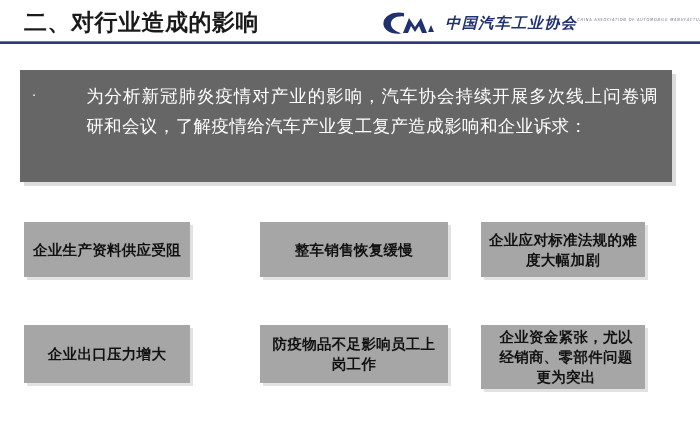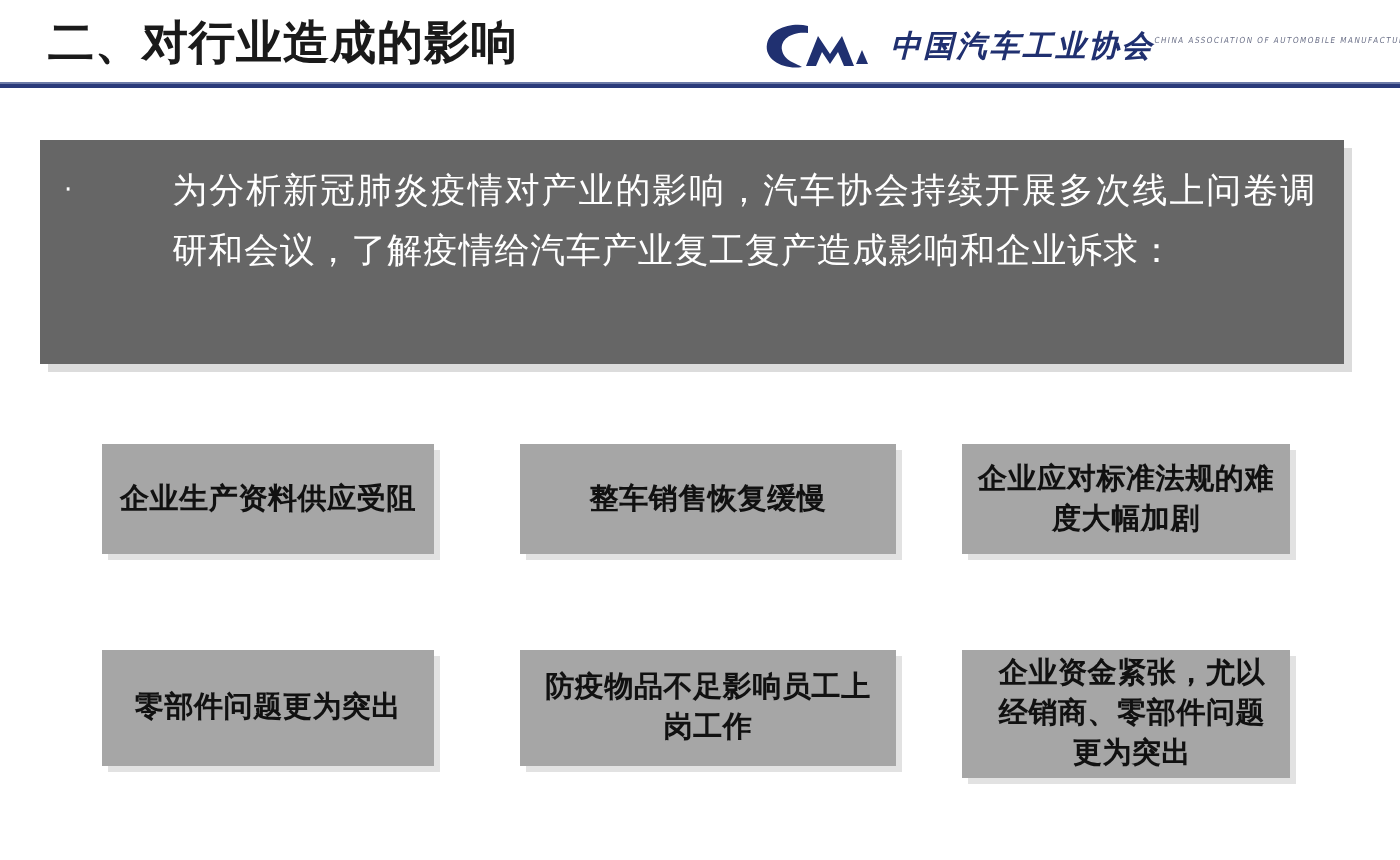--- a/index.html
+++ b/index.html
@@ -144,21 +144,21 @@
     justify-content: center;
     text-align: center;
     font-size: 14.5px;
     font-weight: bold;
     line-height: 20px;
     letter-spacing: 0.3px;
     box-shadow: 3px 3px 0 0 #e2e2e2;
     box-sizing: border-box;
     padding: 2px 6px;
   }
-  .fact-box.col-1 { left: 51px;  width: 166px; }
+  .fact-box.col-1 { left: 24px;  width: 166px; }
   .fact-box.col-2 { left: 260px; width: 188px; }
   .fact-box.col-3 { left: 481px; width: 164px; text-align: center; }
 
   .fact-box.h-short { height: 55px; }
   .fact-box.h-tall  { height: 58px; }
   .fact-box.h-xtall { height: 64px; padding-left: 12px; }
 
   .fact-box .line-wrap {
     display: block;
     width: 100%;
@@ -202,21 +202,21 @@
     <div class="fact-box col-2 h-short">
       <span class="line-wrap">整车销售恢复缓慢</span>
     </div>
     <div class="fact-box col-3 h-short">
       <span class="line-wrap">企业应对标准法规的难度大幅加剧</span>
     </div>
   </div>
 
   <div class="grid-row row-2">
     <div class="fact-box col-1 h-tall">
-      <span class="line-wrap">零部件问题更为突出</span>
+      <span class="line-wrap">企业出口压力增大</span>
     </div>
     <div class="fact-box col-2 h-tall">
       <span class="line-wrap">防疫物品不足影响员工上岗工作</span>
     </div>
     <div class="fact-box col-3 h-xtall">
       <span class="line-wrap">企业资金紧张，尤以经销商、零部件问题更为突出</span>
     </div>
   </div>
 
 </div>

